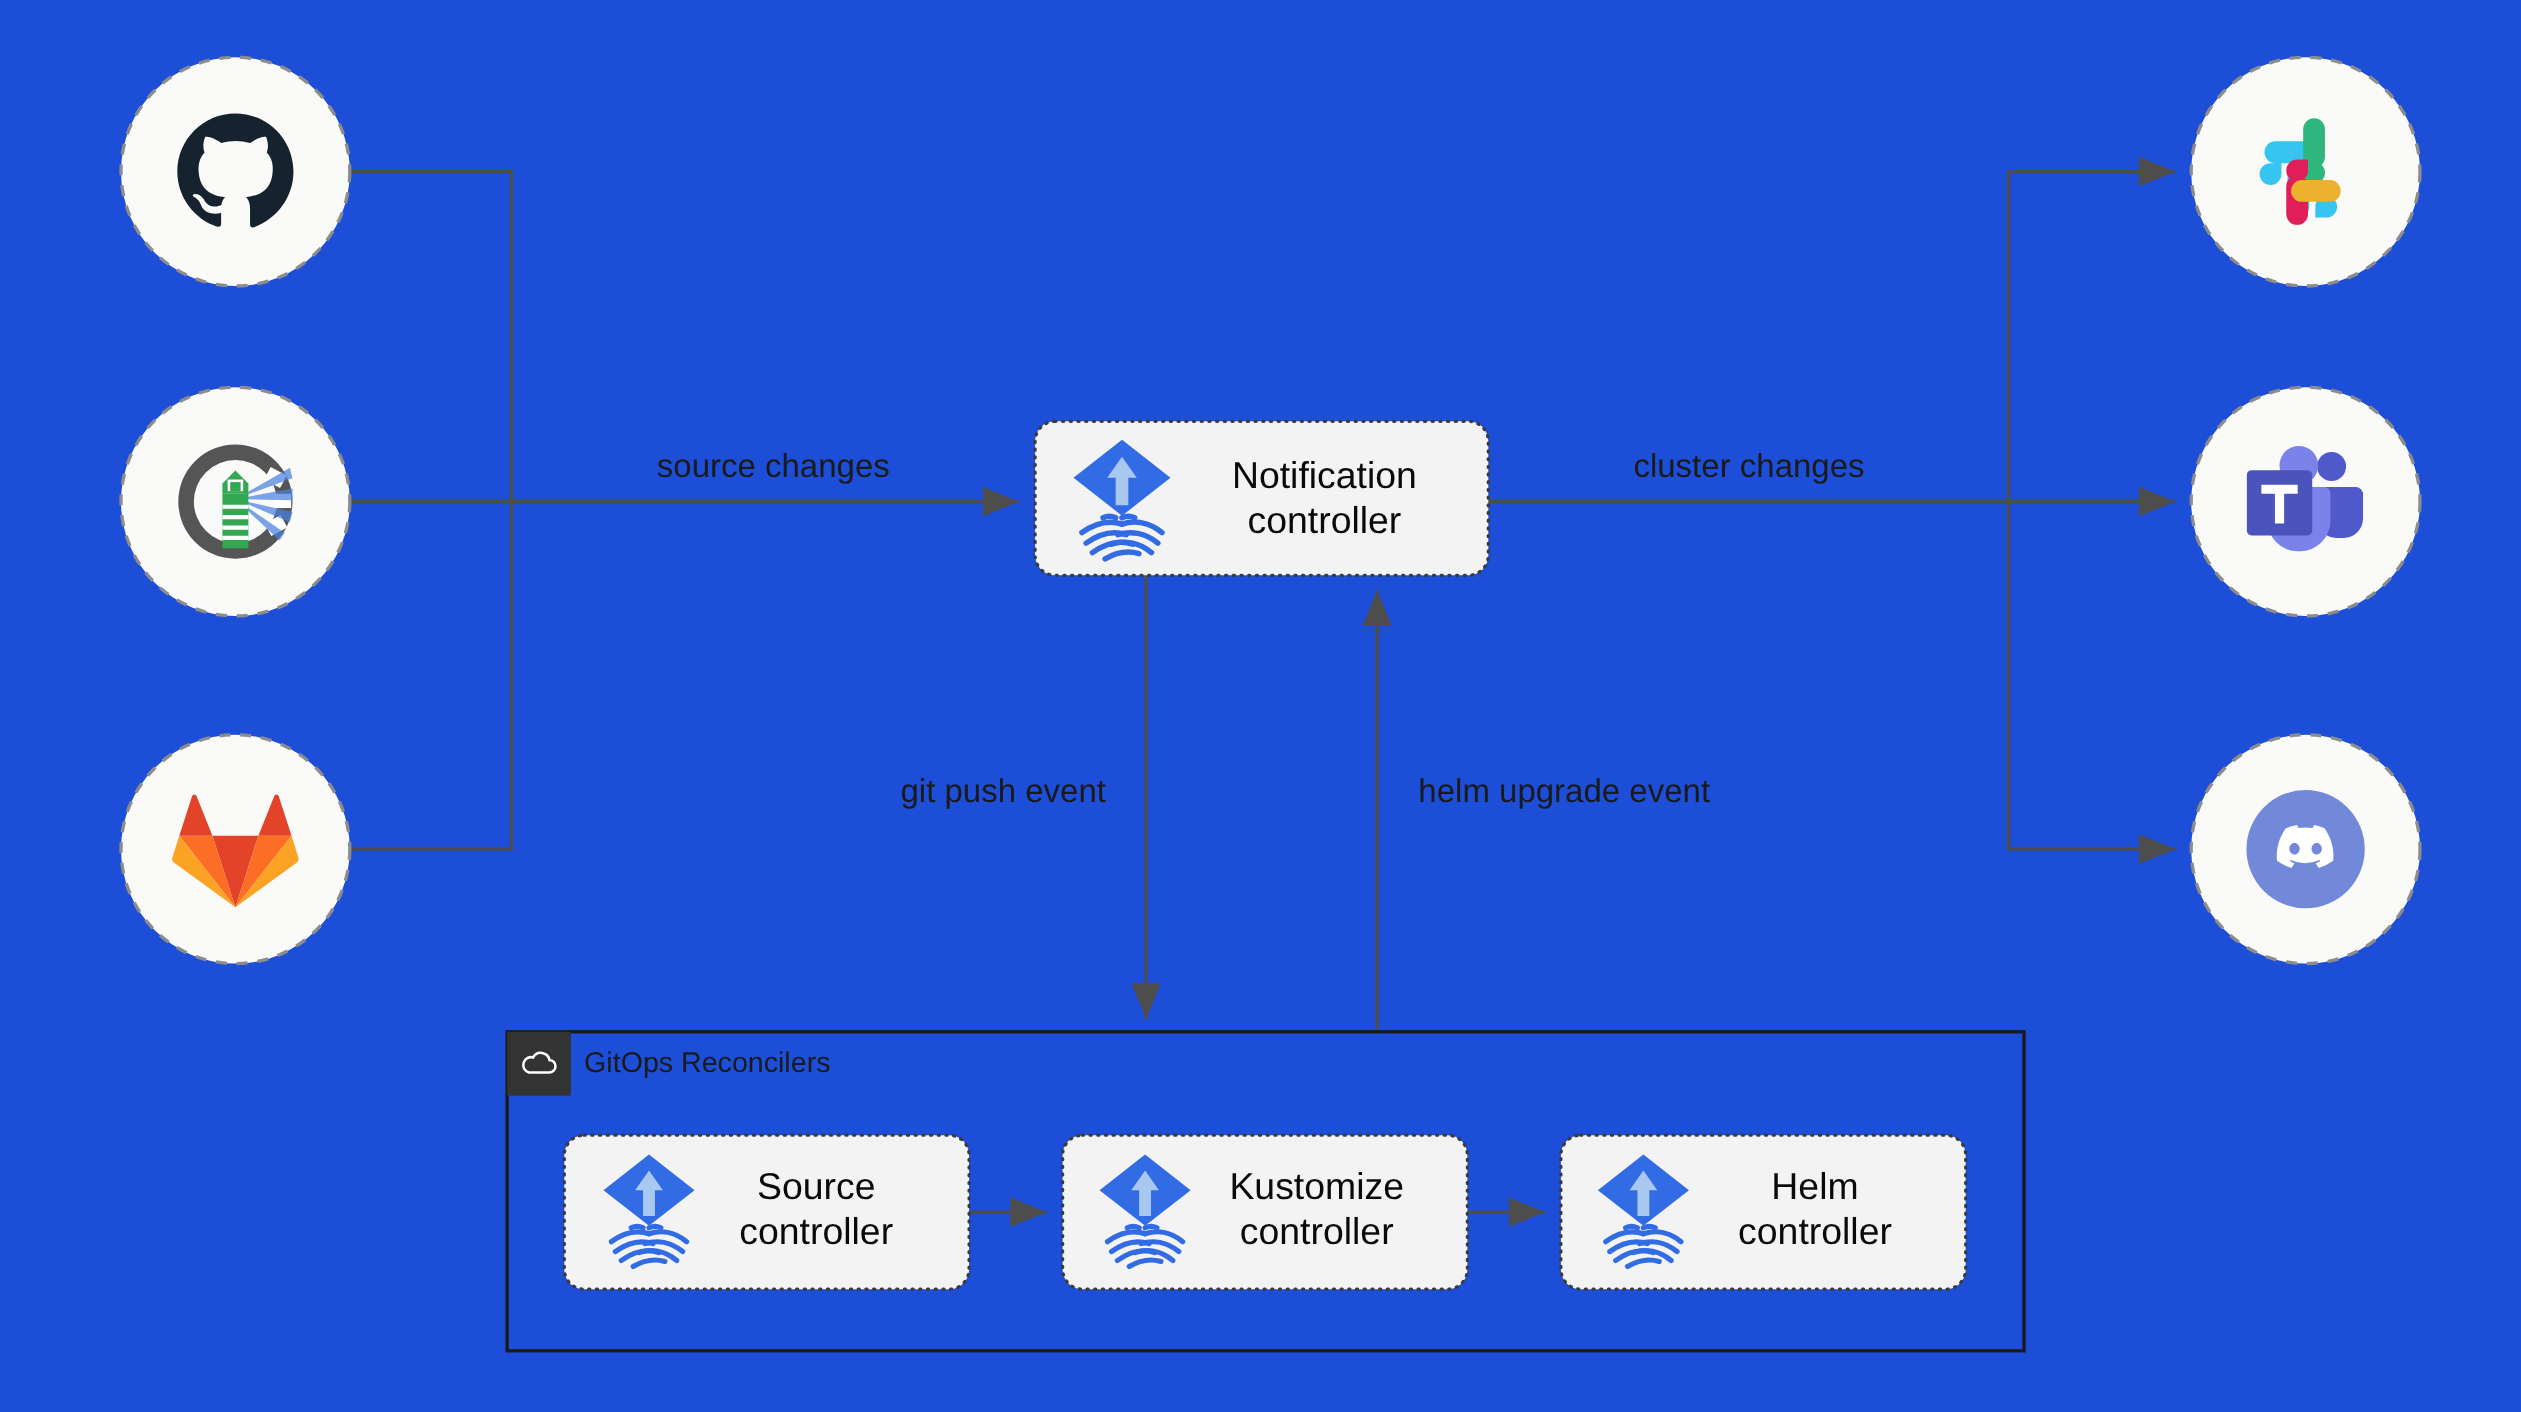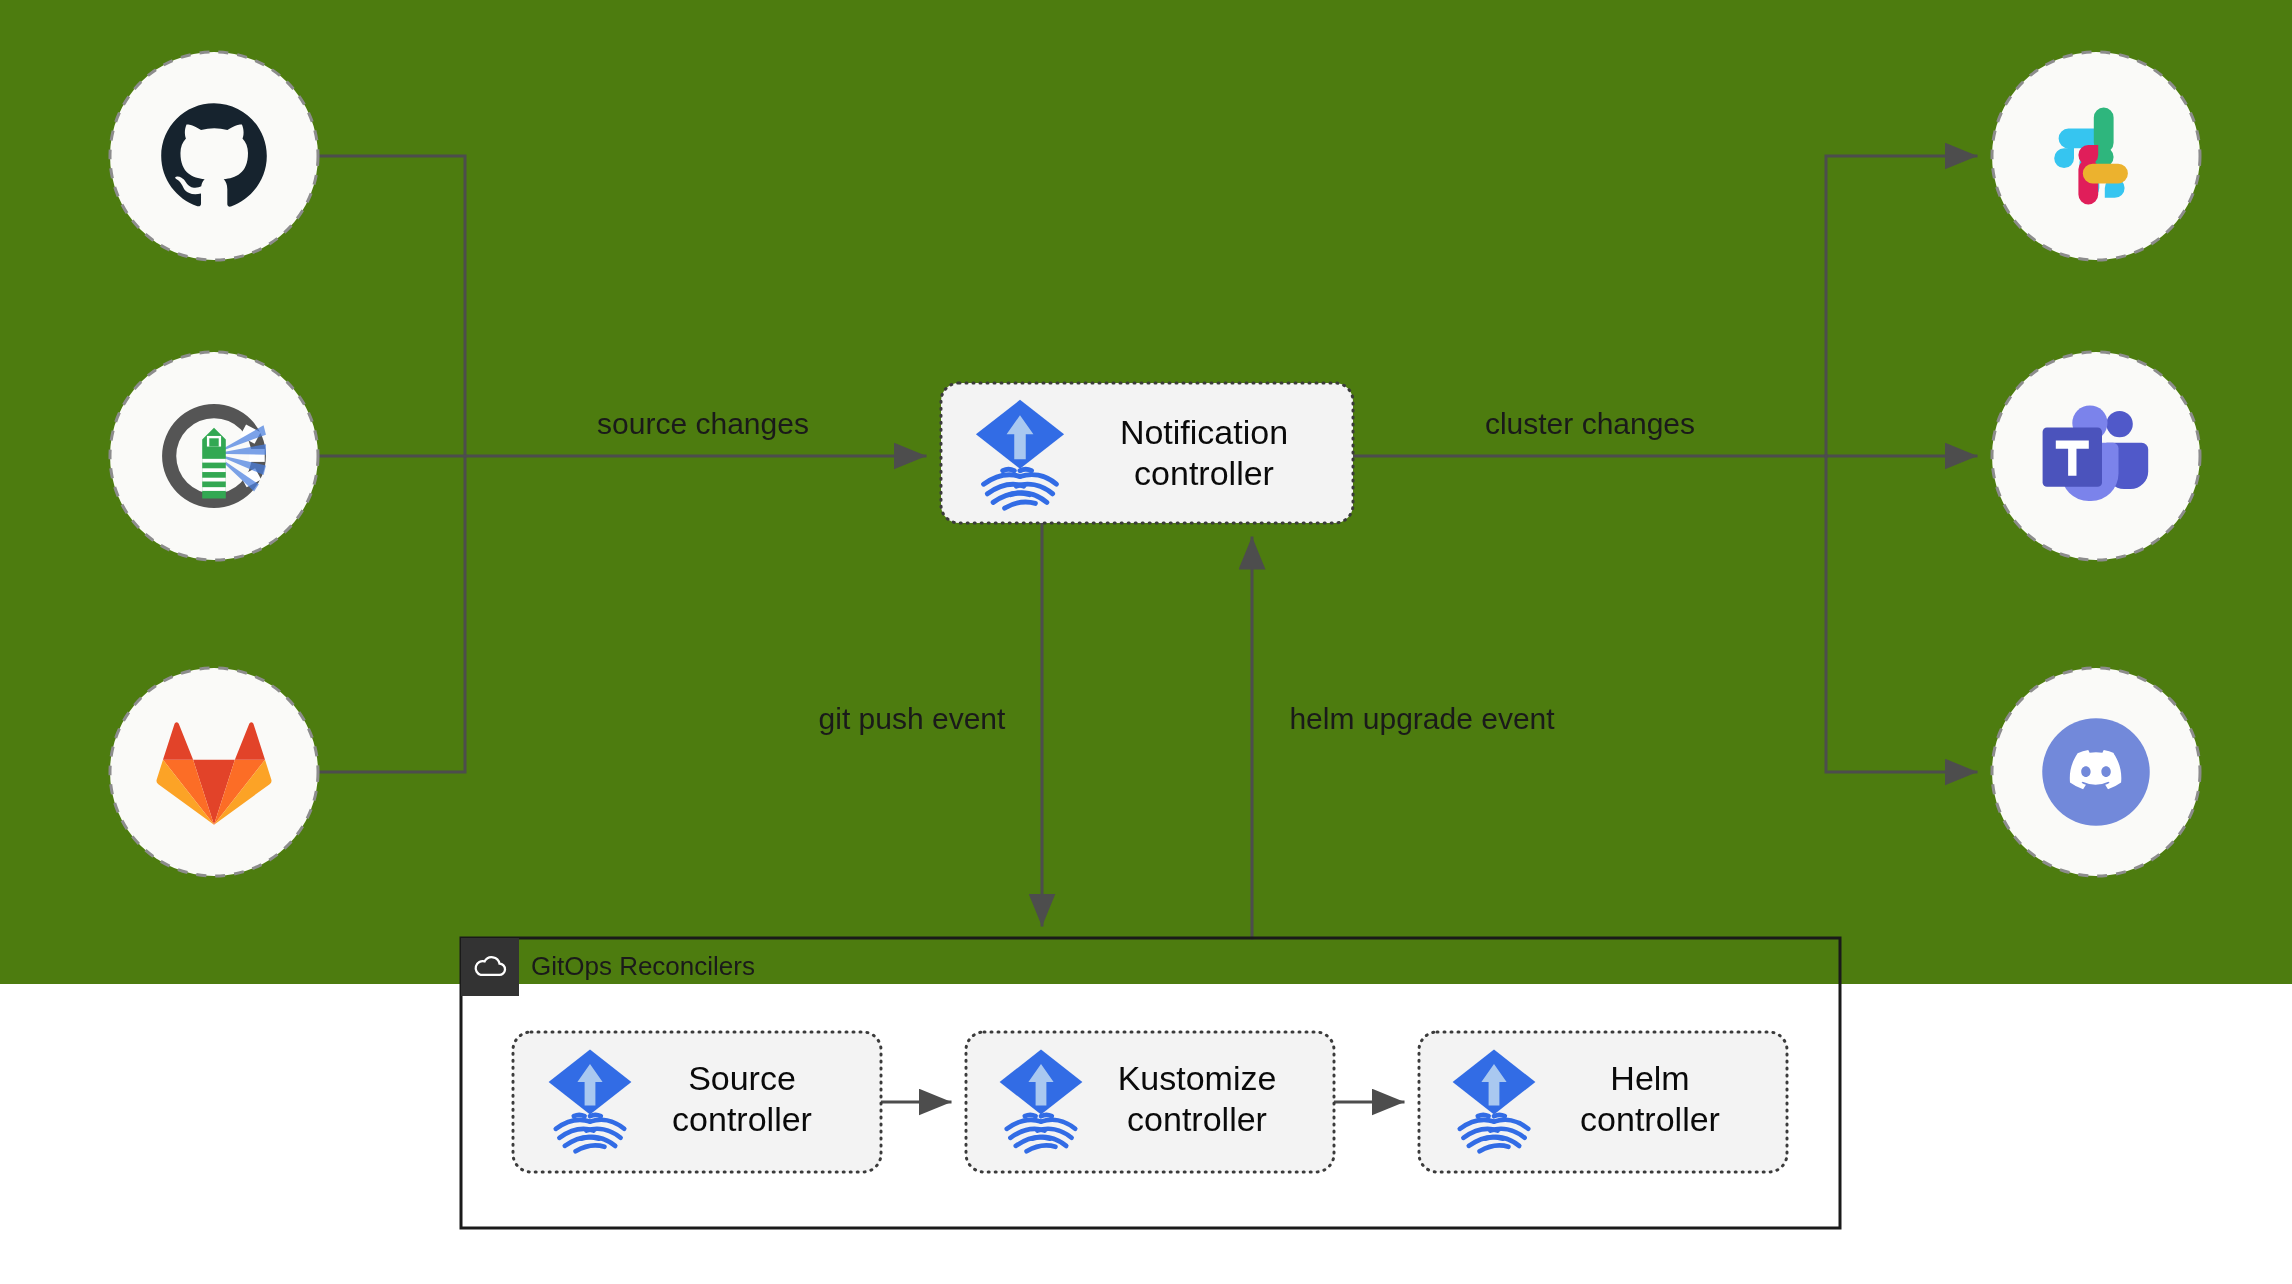--- a/index.html
+++ b/index.html
@@ -10,22 +10,22 @@
   }
   body {
     width: 2292px;
     height: 1284px;
     font-family: "Liberation Sans", sans-serif;
     overflow: hidden;
   }
   #diagram-root {
     position: relative;
     width: 2292px;
-    height: 984px;
-    background: #4d7c0f;
+    height: 1284px;
+    background: #1d4ed8;
   }
   svg.layer {
     position: absolute;
     top: 0; left: 0;
     width: 2292px;
     height: 1284px;
   }
   .edge-line {
     fill: none;
     stroke: #4D4D4D;

